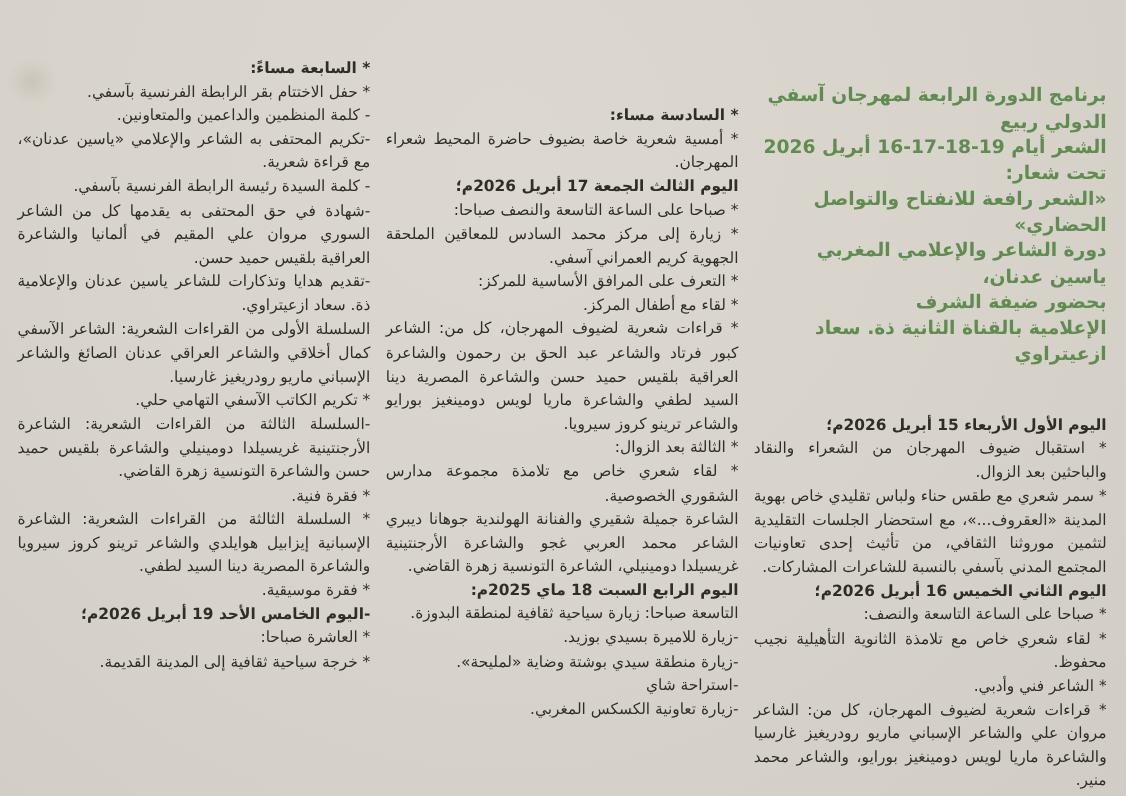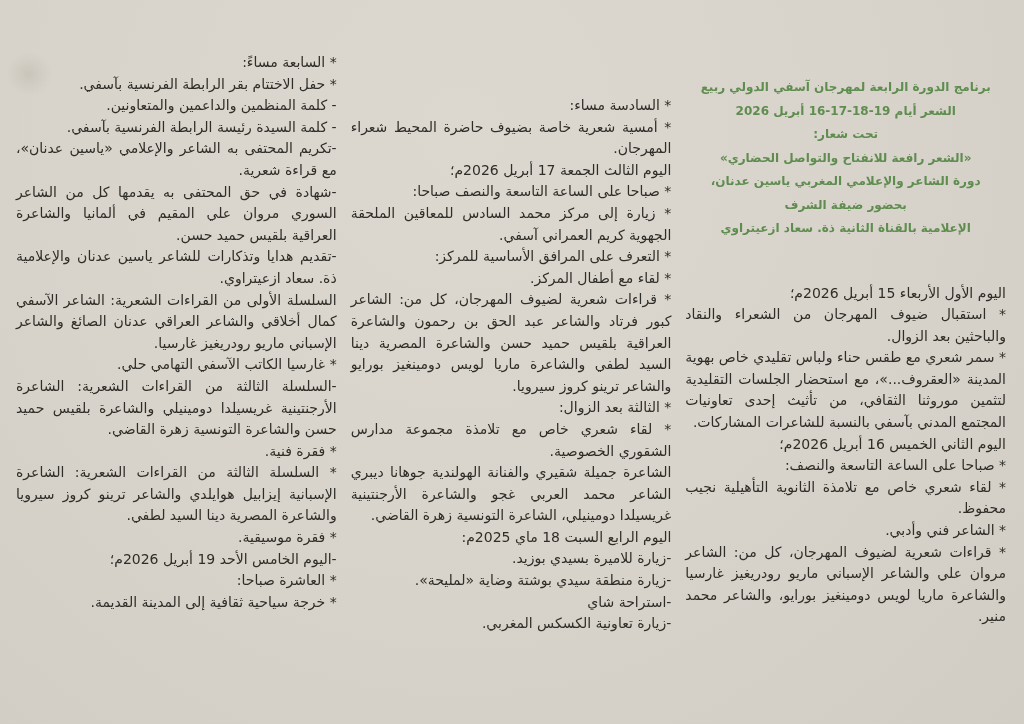--- a/index.html
+++ b/index.html
@@ -45,31 +45,31 @@
     min-width: 0;
     font-size: 14px;
     line-height: 21.6px;
     text-align: justify;
   }
   .col-middle { padding-top: 5px; margin-top: 38px; }
   .col-program { padding-top: 24px; }
   .green-header {
     color: #5f8c4f;
     font-weight: bold;
-    text-align: center;
-    font-size: 12px;
+    text-align: right;
+    font-size: 17px;
     line-height: 23.5px;
     margin-bottom: 42px;
   }
   .green-header div { margin: 0; }
   .para {
     margin: 0;
   }
   .para.bold {
-    font-weight: normal;
+    font-weight: bold;
   }
 </style>
 </head>
 <body>
 
 <div class="page">
   <div class="paper-stain"></div>
   <div class="cols">
 
     <section class="col col-program">
@@ -101,38 +101,39 @@
           <p class="para bold">اليوم الثالث الجمعة 17 أبريل 2026م؛</p>
           <p class="para">* صباحا على الساعة التاسعة والنصف صباحا:</p>
           <p class="para">* زيارة إلى مركز محمد السادس للمعاقين الملحقة الجهوية كريم العمراني آسفي.</p>
           <p class="para">* التعرف على المرافق الأساسية للمركز:</p>
           <p class="para">* لقاء مع أطفال المركز.</p>
           <p class="para">* قراءات شعرية لضيوف المهرجان، كل من: الشاعر كبور فرتاد والشاعر عبد الحق بن رحمون والشاعرة العراقية بلقيس حميد حسن والشاعرة المصرية دينا السيد لطفي والشاعرة ماريا لويس دومينغيز بورايو والشاعر ترينو كروز سيرويا.</p>
           <p class="para">* الثالثة بعد الزوال:</p>
           <p class="para">* لقاء شعري خاص مع تلامذة مجموعة مدارس الشقوري الخصوصية.</p>
           <p class="para">الشاعرة جميلة شقيري والفنانة الهولندية جوهانا ديبري الشاعر محمد العربي غجو والشاعرة الأرجنتينية غريسيلدا دومينيلي، الشاعرة التونسية زهرة القاضي.</p>
           <p class="para bold">اليوم الرابع السبت 18 ماي 2025م:</p>
+          <p class="para">التاسعة صباحا: زيارة سياحية ثقافية لمنطقة البدوزة.</p>
           <p class="para">-زيارة للاميرة بسيدي بوزيد.</p>
           <p class="para">-زيارة منطقة سيدي بوشتة وضاية «لمليحة».</p>
           <p class="para">-استراحة شاي</p>
           <p class="para">-زيارة تعاونية الكسكس المغربي.</p>
         </div>
     </section>
 
     <section class="col col-closing">
       <div>
           <p class="para bold">* السابعة مساءً:</p>
           <p class="para">* حفل الاختتام بقر الرابطة الفرنسية بآسفي.</p>
           <p class="para">- كلمة المنظمين والداعمين والمتعاونين.</p>
+          <p class="para">-تكريم المحتفى به الشاعر والإعلامي «ياسين عدنان»، مع قراءة شعرية.</p>
           <p class="para">- كلمة السيدة رئيسة الرابطة الفرنسية بآسفي.</p>
-          <p class="para">-تكريم المحتفى به الشاعر والإعلامي «ياسين عدنان»، مع قراءة شعرية.</p>
           <p class="para">-شهادة في حق المحتفى به يقدمها كل من الشاعر السوري مروان علي المقيم في ألمانيا والشاعرة العراقية بلقيس حميد حسن.</p>
           <p class="para">-تقديم هدايا وتذكارات للشاعر ياسين عدنان والإعلامية ذة. سعاد ازعيتراوي.</p>
           <p class="para">السلسلة الأولى من القراءات الشعرية: الشاعر الآسفي كمال أخلاقي والشاعر العراقي عدنان الصائغ والشاعر الإسباني ماريو رودريغيز غارسيا.</p>
-          <p class="para">* غارسيا الكاتب الآسفي التهامي حلي.</p>
+          <p class="para">* تكريم الكاتب الآسفي التهامي حلي.</p>
           <p class="para">-السلسلة الثالثة من القراءات الشعرية: الشاعرة الأرجنتينية غريسيلدا دومينيلي والشاعرة بلقيس حميد حسن والشاعرة التونسية زهرة القاضي.</p>
           <p class="para">* فقرة فنية.</p>
           <p class="para">* السلسلة الثالثة من القراءات الشعرية: الشاعرة الإسبانية إيزابيل هوايلدي والشاعر ترينو كروز سيرويا والشاعرة المصرية دينا السيد لطفي.</p>
           <p class="para">* فقرة موسيقية.</p>
           <p class="para bold">-اليوم الخامس الأحد 19 أبريل 2026م؛</p>
           <p class="para">* العاشرة صباحا:</p>
           <p class="para">* خرجة سياحية ثقافية إلى المدينة القديمة.</p>
         </div>
     </section>
 

